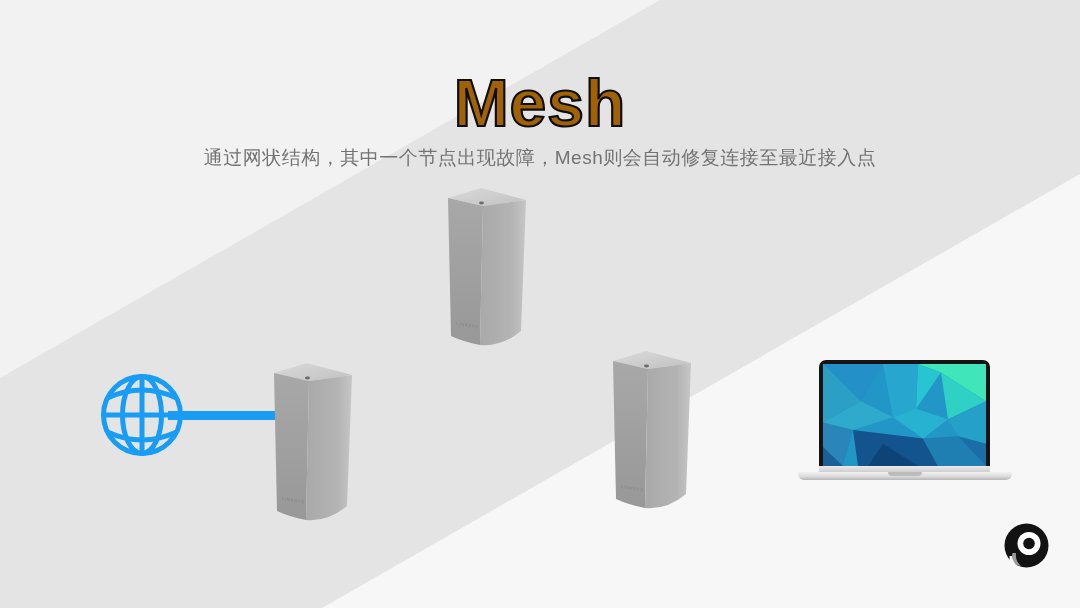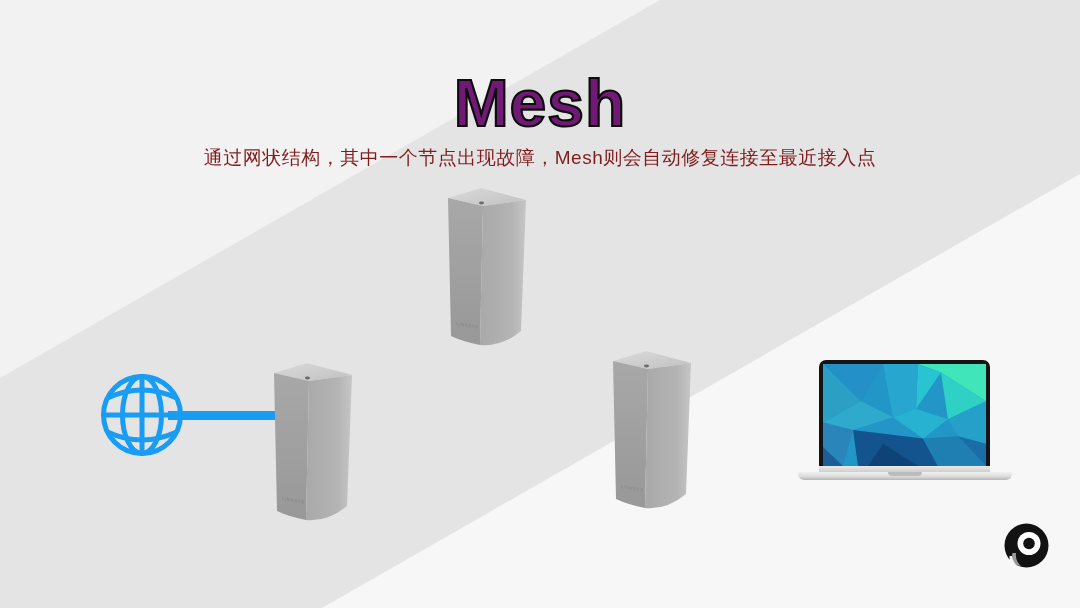--- a/index.html
+++ b/index.html
@@ -4,25 +4,25 @@
 <style>
   html,body{margin:0;padding:0;background:#ffffff;}
   .slide{
     position:relative;width:1080px;height:608px;overflow:hidden;
     background:#e4e4e5;
     font-family:"Liberation Sans","DejaVu Sans",sans-serif;
   }
   .bg-layer{position:absolute;left:0;top:0;width:1080px;height:608px;}
   .header{position:absolute;left:0;top:70px;width:1080px;text-align:center;}
   .title{
-    font-size:66px;line-height:1;font-weight:700;color:#701a75;
+    font-size:66px;line-height:1;font-weight:700;color:#a16207;
     letter-spacing:1px;-webkit-text-stroke:2.2px #0d0d0d;
   }
   .subtitle{
-    margin-top:11px;font-size:19px;line-height:1.2;color:#7f1d1d;letter-spacing:0.5px;
+    margin-top:11px;font-size:19px;line-height:1.2;color:#737373;letter-spacing:0.5px;
   }
   .globe{position:absolute;left:100px;top:373px;width:84px;height:84px;}
   .link-line{
     position:absolute;left:168px;top:411px;width:116px;height:9px;
     background:#189CF4;
   }
   .router{position:absolute;width:84px;height:164px;}
   .router.center{left:447px;top:186px;}
   .router.left{left:273px;top:361px;}
   .router.right{left:612px;top:349px;}

